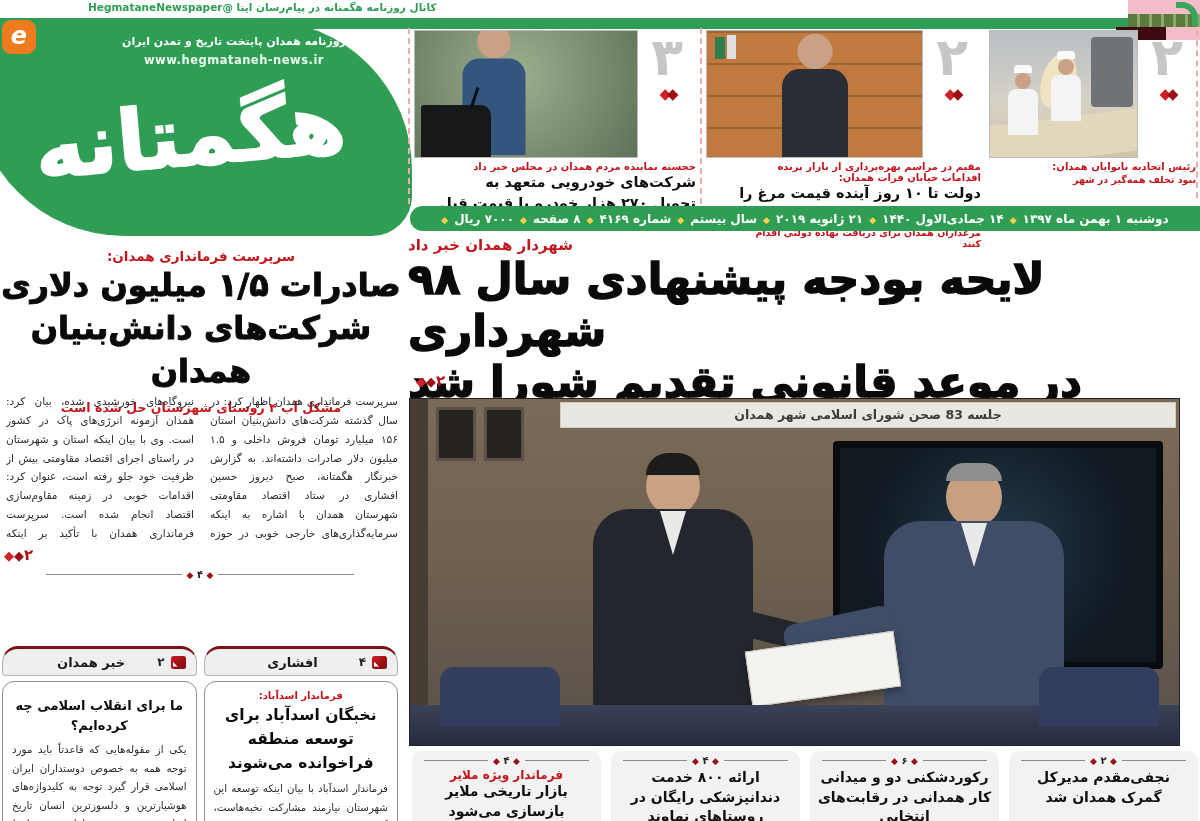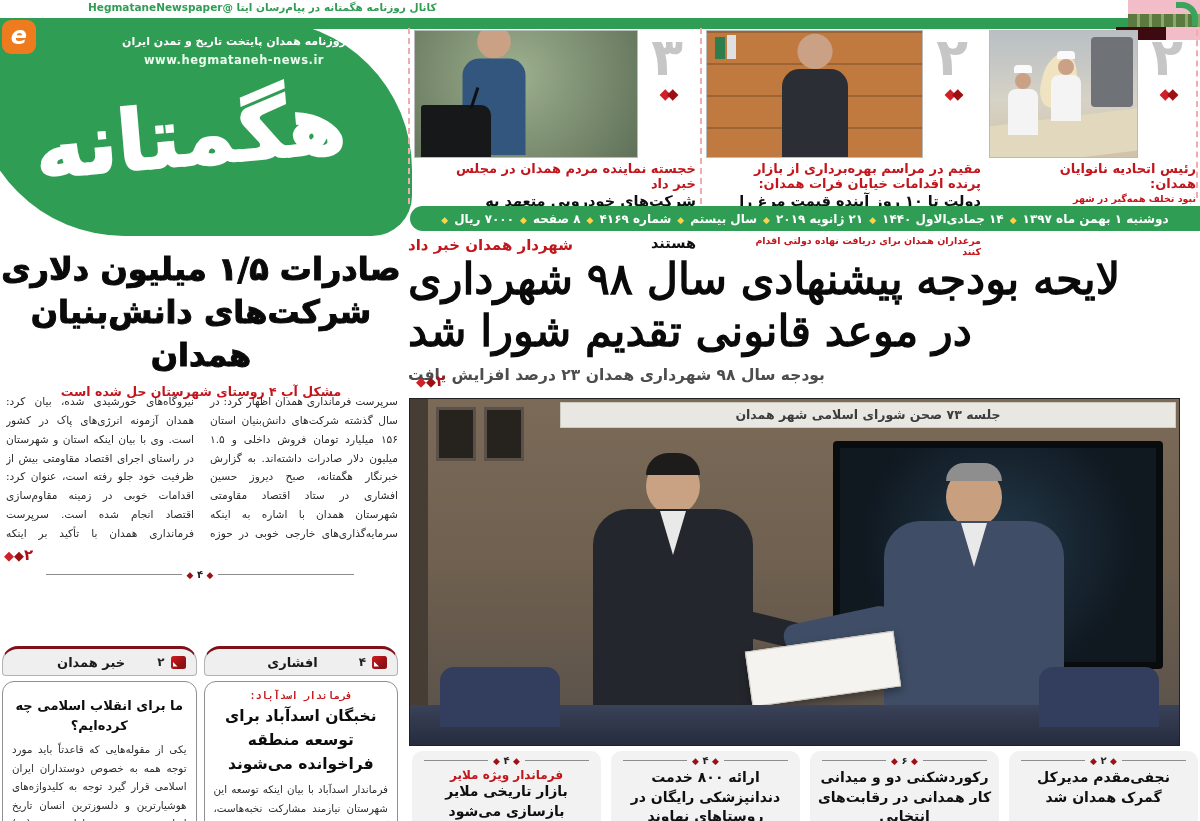--- a/index.html
+++ b/index.html
@@ -31,21 +31,21 @@
   
   .teasers { position:absolute; top:28px; left:408px; width:792px; height:176px; display:flex; direction:rtl; }
   .tz { position:relative; padding:2px 4px 0 4px; }
   .tz.b1 { width:215px; } .tz.b2 { width:285px; border-left:2px dashed #eeadad; } .tz.b3 { width:292px; border-left:2px dashed #eeadad; }
   .trow { display:flex; direction:rtl; }
   .numcol { width:58px; text-align:center; }
   .bignum { font-size:52px; line-height:1.05; font-weight:bold; color:#c6c6c6; }
   .dd { font-size:15px; letter-spacing:-4px; }
   .dd .d1 { color:#9c1014; } .dd .d2 { color:#cf2127; }
   .tphoto { position:relative; flex:1; height:128px; overflow:hidden; border:1px solid #bbb; }
-  .tz .kick { margin-top:3px; font-size:13px; font-weight:bold; color:#c3161c; padding-left:40px; }
+  .tz .kick { margin-top:3px; font-size:10px; font-weight:bold; color:#c3161c; padding-left:40px; }
   .tz .head { font-size:14.5px; font-weight:bold; color:#0f0f0f; line-height:1.45; padding-left:24px; }
   .tz .sub  { font-size:9.5px; font-weight:bold; color:#c3161c; margin-top:2px; padding-left:40px; }
   .rightdash { position:absolute; top:30px; right:2px; height:168px; border-left:2px dashed #eeadad; }
 
   
   .sc-bakery { background:linear-gradient(180deg,#b9bfc4 0%,#d6d2c6 55%,#cfc3a8 100%); }
   .sc-bakery .oven { position:absolute; right:4px; top:6px; width:42px; height:70px; background:#6f7276; border-radius:4px; }
   .sc-bakery .tbl { position:absolute; left:-10px; bottom:0; width:140%; height:42px; background:#e2d8bd; transform:rotate(-7deg); }
   .sc-bakery .dough { position:absolute; left:52px; top:22px; width:34px; height:56px; background:#efe3c2; border-radius:50% 50% 40% 40%; transform:rotate(14deg); }
   .figure { position:absolute; }
@@ -62,21 +62,21 @@
   .sc-majles .mic { position:absolute; left:58px; bottom:48px; width:3px; height:22px; background:#101010; transform:rotate(18deg); }
 
   
   .datebar { position:absolute; top:206px; left:410px; width:790px; height:25px; background:#2f9e54; border-radius:13px 0 0 13px;
       color:#fff; font-size:12px; font-weight:bold; display:flex; align-items:center; justify-content:center; gap:6px; direction:rtl; }
   .datebar .dia::before { content:"◆"; color:#ffd24a; font-size:9px; }
 
   
   .lead { position:absolute; top:236px; left:408px; width:792px; text-align:left; }
   .lead .kick { font-size:15px; font-weight:bold; color:#c3161c; }
-  .lead .h1 { font-size:43px; font-weight:normal; color:#0a0a0a; line-height:1.2; letter-spacing:-1px; -webkit-text-stroke:1.4px #0a0a0a; }
+  .lead .h1 { font-size:43px; font-weight:bold; color:#0a0a0a; line-height:1.2; letter-spacing:-1px; -webkit-text-stroke:1.4px #0a0a0a; }
   .lead .sub { margin-top:9px; font-size:15.5px; font-weight:bold; color:#4d4d4d; }
   .pageref { position:absolute; font-weight:bold; color:#b01116; font-size:15px; direction:rtl; }
   .pageref .dd { font-size:13px; }
   .lead .pageref { left:8px; top:136px; }
 
   
   .photo { position:absolute; top:398px; left:409px; width:771px; height:348px; border:1px solid #222;
       background:linear-gradient(180deg,#7b6a58 0%,#6f604f 48%,#57504a 100%); overflow:hidden; }
   .photo .banner { position:absolute; top:3px; left:150px; right:3px; height:26px; background:#e9e7e2; border:1px solid #cfcabf;
       color:#3c3c3c; font-size:12.5px; font-weight:bold; text-align:center; line-height:24px; }
@@ -130,21 +130,21 @@
   
   .boxes { position:absolute; top:646px; left:2px; width:396px; height:175px; display:flex; direction:rtl; gap:7px; overflow:hidden; }
   .bx { flex:1; }
   .bx .tab { height:30px; background:#efefef; border:1px solid #b3b3b3; border-top:3.5px solid #7e1018; border-radius:16px 16px 4px 4px;
       display:flex; direction:rtl; align-items:center; padding:0 10px; gap:6px; }
   .bmk { width:15px; height:13px; border-radius:2.5px; background:linear-gradient(135deg,#d21b20 0%, #8f1014 70%); position:relative; }
   .bmk::after { content:""; position:absolute; left:2px; bottom:2px; width:5px; height:5px; background:#fff; clip-path:polygon(0 100%,0 0,100% 100%); }
   .bx .tnum { font-size:12px; font-weight:bold; color:#222; }
   .bx .ttl { flex:1; text-align:center; font-size:13px; font-weight:bold; color:#1a1a1a; padding-left:18px; }
   .bx .panel { margin-top:5px; background:#fff; border:1px solid #8f8f8f; border-radius:12px; padding:8px 9px; height:200px; }
-  .bx .pk { text-align:center; font-size:10px; font-weight:bold; color:#c3161c;font-family:Liberation Mono, monospace; }
+  .bx .pk { text-align:center; font-size:10px; font-weight:bold; color:#c3161c; }
   .bx .ph { text-align:center; font-size:15.5px; font-weight:bold; color:#0d0d0d; line-height:1.55; margin:2px 0 4px 0; }
   .bx.hamedan .ph { font-size:13px; margin-top:6px; }
   .bx .pb { font-size:10.3px; color:#2c2c2c; text-align:justify; line-height:1.8; }
 </style>
 </head>
 <body>
 
 <div id="page">
 
   <div class="topbar">
@@ -257,21 +257,21 @@
     <div class="h1">لایحه بودجه پیشنهادی سال ۹۸ شهرداری</div>
     <div class="h1">در موعد قانونی تقدیم شورا شد</div>
     <div class="pageref"><span>۲</span><span class="dd"><span class="d1">◆</span><span class="d2">◆</span></span></div>
     <div class="sub">بودجه سال ۹۸ شهرداری همدان ۲۳ درصد افزایش یافت</div>
   </div>
 
   <div class="photo">
     <div class="doorstrip"></div>
     <div class="pframe pf1"></div>
     <div class="pframe pf2"></div>
-    <div class="banner">جلسه ۷۳ صحن شورای اسلامی شهر همدان</div>
+    <div class="banner">جلسه 83 صحن شورای اسلامی شهر همدان</div>
     <div class="tv"></div>
     <div class="man m1">
       <div class="head">
           <div class="hair"></div>
         </div>
       <div class="torso">
           <div class="shirt"></div>
         </div>
     </div>
     <div class="man m2">
@@ -320,20 +320,21 @@
           <span class="ln"></span>
           <span class="c"><span class="di">◆</span> <span>۴</span> <span class="di">◆</span></span>
           <span class="ln"></span>
         </div>
       <div class="kick">فرماندار ویژه ملایر</div>
       <div class="head">بازار تاریخی ملایر بازسازی می‌شود</div>
     </div>
   </div>
 
   <div class="lcolhead">
+    <div class="kick">سرپرست فرمانداری همدان:</div>
     <div class="h2">صادرات ۱/۵ میلیون دلاری</div>
     <div class="h2">شرکت‌های دانش‌بنیان همدان</div>
     <div class="sub">مشکل آب ۴ روستای شهرستان حل شده است</div>
   </div>
   <div class="lbody">سرپرست فرمانداری همدان اظهار کرد: در سال گذشته شرکت‌های دانش‌بنیان استان ۱۵۶ میلیارد تومان فروش داخلی و ۱.۵ میلیون دلار صادرات داشته‌اند. به گزارش خبرنگار هگمتانه، صبح دیروز حسین افشاری در ستاد اقتصاد مقاومتی شهرستان همدان با اشاره به اینکه سرمایه‌گذاری‌های خارجی خوبی در حوزه نیروگاه‌های خورشیدی شده، بیان کرد: همدان آزمونه انرژی‌های پاک در کشور است. وی با بیان اینکه استان و شهرستان در راستای اجرای اقتصاد مقاومتی بیش از ظرفیت خود جلو رفته است، عنوان کرد: اقدامات خوبی در زمینه مقاوم‌سازی اقتصاد انجام شده است. سرپرست فرمانداری همدان با تأکید بر اینکه می‌بایست دستگاه‌ها اقدامات لازم در راستای خدمات انسانی به مردم را انجام دهند، گفت: مدیران جلسه‌ای در رابطه با حقوق مصرف‌کنندگان در دستگاه خود برگزار کنند. افشاری بیان کرد: اگر ۶۰ تا ۵۰ درصد شاخص‌های ارزیابی خدمات به مصرف‌کنندگان را رعایت کنیم می‌توانیم بگوییم تا حدودی رضایت مردم را به دست آورده‌ایم.</div>
   <div class="pageref lref"><span>۲</span><span class="dd"><span class="d1">◆</span><span class="d2">◆</span></span></div>
   <div class="ldiv">
     <div class="orn">
         <span class="ln"></span>
         <span class="c"><span class="di">◆</span> <span>۴</span> <span class="di">◆</span></span>

